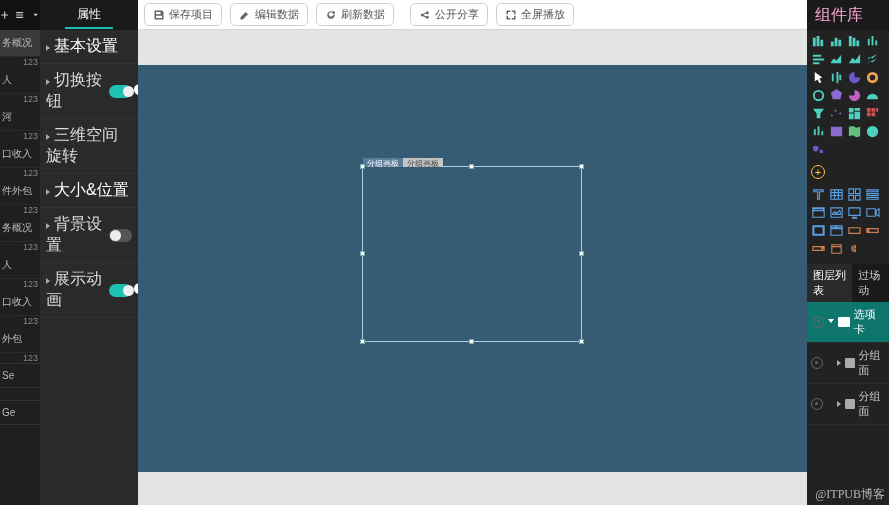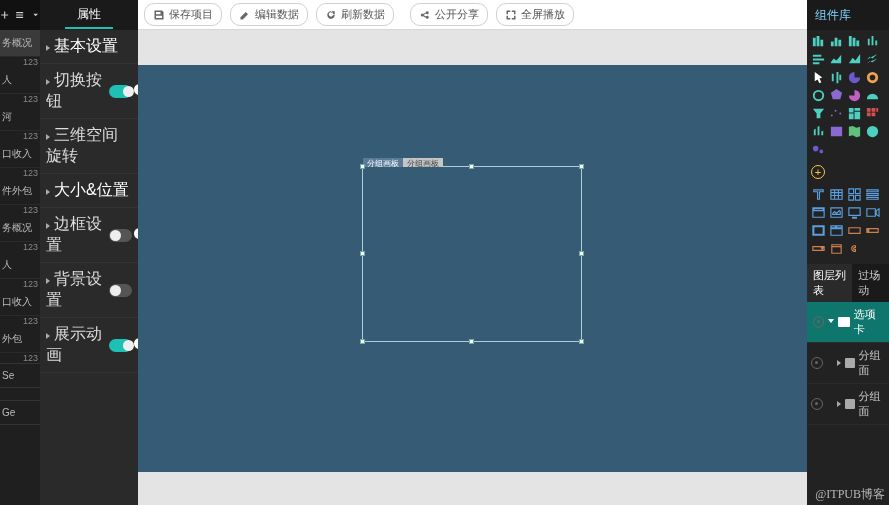--- a/index.html
+++ b/index.html
@@ -1,18 +1,18 @@
 <!DOCTYPE html>
 <html><head>
 <meta charset="utf-8">
 <style>
   * { box-sizing: border-box; margin: 0; padding: 0; font-family: "Microsoft YaHei", Arial, sans-serif; }
   body { width: 889px; height: 505px; background: #e8e8e8; overflow: hidden; font-size: 11px; color: #c9c9c9; }
   .app { display: flex; flex-direction: column; width: 100%; height: 100%; }
-  .tbtn { display: inline-flex; align-items: center; gap: 4px; padding: 3px 8px; border: 1px solid #d0d0d0; border-radius: 10px; color: #555; cursor: pointer; font-size: 11px; background: #fff; }
+  .tbtn { display: inline-flex; align-items: center; gap: 4px; padding: 3px 8px; border: 1px solid #d0d0d0; border-radius: 5px; color: #555; cursor: pointer; font-size: 11px; background: #fff; }
   .tbtn svg { width: 12px; height: 12px; fill: #666; }
   .body { flex: 1; display: flex; position: relative; }
   .left-outline { width: 40px; background: #1f1f1f; display: flex; flex-direction: column; color: #bbb; font-size: 10px; overflow: hidden; }
   .left-head { height: 30px; background: #111; display:flex; align-items:center; justify-content:center; gap:6px; }
   .left-head svg { width:12px; height:12px; fill:#ccc; }
   .left-outline .oitem { padding: 6px 2px; border-bottom: 1px solid #2a2a2a; white-space: nowrap; overflow: hidden; }
   .left-outline .oitem.sel { background: #3a3a3a; }
   .tiny123 { color: #888; font-size: 9px; text-align:right; padding-right:2px; }
   .left-outline .block { padding: 6px 2px; border-top:1px solid #333; white-space:nowrap; }
   .prop-panel { width: 98px; background: #2a2a2a; display: flex; flex-direction: column; }
@@ -31,21 +31,21 @@
   .sel-rect { position:absolute; left:224px; top:101px; width:220px; height:176px; border:1px solid #aecde2; }
   .sel-rect .handle { position:absolute; width:5px; height:5px; background:#fff; border:1px solid #7aa; }
   .h1{left:-3px;top:-3px}.h2{right:-3px;top:-3px}.h3{left:-3px;bottom:-3px}.h4{right:-3px;bottom:-3px}
   .h5{left:50%;top:-3px;margin-left:-3px}.h6{left:50%;bottom:-3px;margin-left:-3px}
   .h7{left:-3px;top:50%;margin-top:-3px}.h8{right:-3px;top:50%;margin-top:-3px}
   .sel-tabs { position:absolute; left:0; top:-9px; height:9px; display:flex; font-size:8px; }
   .sel-tabs span { padding:0 4px; color:#fff; }
   .sel-tabs .ta { background:#5a7a9a; }
   .sel-tabs .tb { background:#c5c5c5; color:#444; }
   .right-dock { width:82px; background:#222; display:flex; flex-direction:column; overflow:hidden; }
-  .dock-title { height:30px; display:flex; align-items:center; padding-left:8px; color:#7dd3fc; font-size:12px; background:#1a1a1a; }
+  .dock-title { height:30px; display:flex; align-items:center; padding-left:8px; color:#f9a8d4; font-size:16px; background:#1a1a1a; }
   .widget-grid { display:flex; flex-wrap:wrap; gap:3px; padding:4px; }
   .wicon { width:15px; height:15px; display:flex; align-items:center; justify-content:center; cursor:pointer; }
   .wicon svg { width:15px; height:15px; }
   .add-circle { width:14px;height:14px;border:1px solid #f9c54a;border-radius:50%;color:#f9c54a;font-size:11px;line-height:12px;text-align:center;margin:4px; cursor:pointer; }
   .bottom-tabs { display:flex; margin-top:4px; background:#1a1a1a; font-size:11px; }
   .bottom-tabs div { padding:4px 6px; color:#ccc; cursor:pointer; }
   .bottom-tabs div.active { background:#2a2a2a; color:#fff; }
   .layer-list { flex:1; overflow:auto; }
   .layer-row { display:flex; align-items:center; padding:5px 4px; gap:4px; border-bottom:1px solid #2c2c2c; cursor:pointer; font-size:11px; }
   .layer-row.sel { background:#0f766e; color:#fff;padding-left:6px; }
@@ -115,26 +115,20 @@
             <span class="knob"></span>
           </span>
         </div>
       <div class="prop-row">
           <span><span class="caret"></span><span>三维空间旋转</span></span>
         </div>
       <div class="prop-row section">
           <span><span class="caret"></span><span>大小&amp;位置</span></span>
         </div>
       <div class="prop-row">
-          <span><span class="caret"></span><span>边框设置</span></span>
-          <span class="switch info">
-            <span class="knob"></span>
-          </span>
-        </div>
-      <div class="prop-row">
           <span><span class="caret"></span><span>背景设置</span></span>
           <span class="switch">
             <span class="knob"></span>
           </span>
         </div>
       <div class="prop-row">
           <span><span class="caret"></span><span>展示动画</span></span>
           <span class="switch on info">
             <span class="knob"></span>
           </span>

